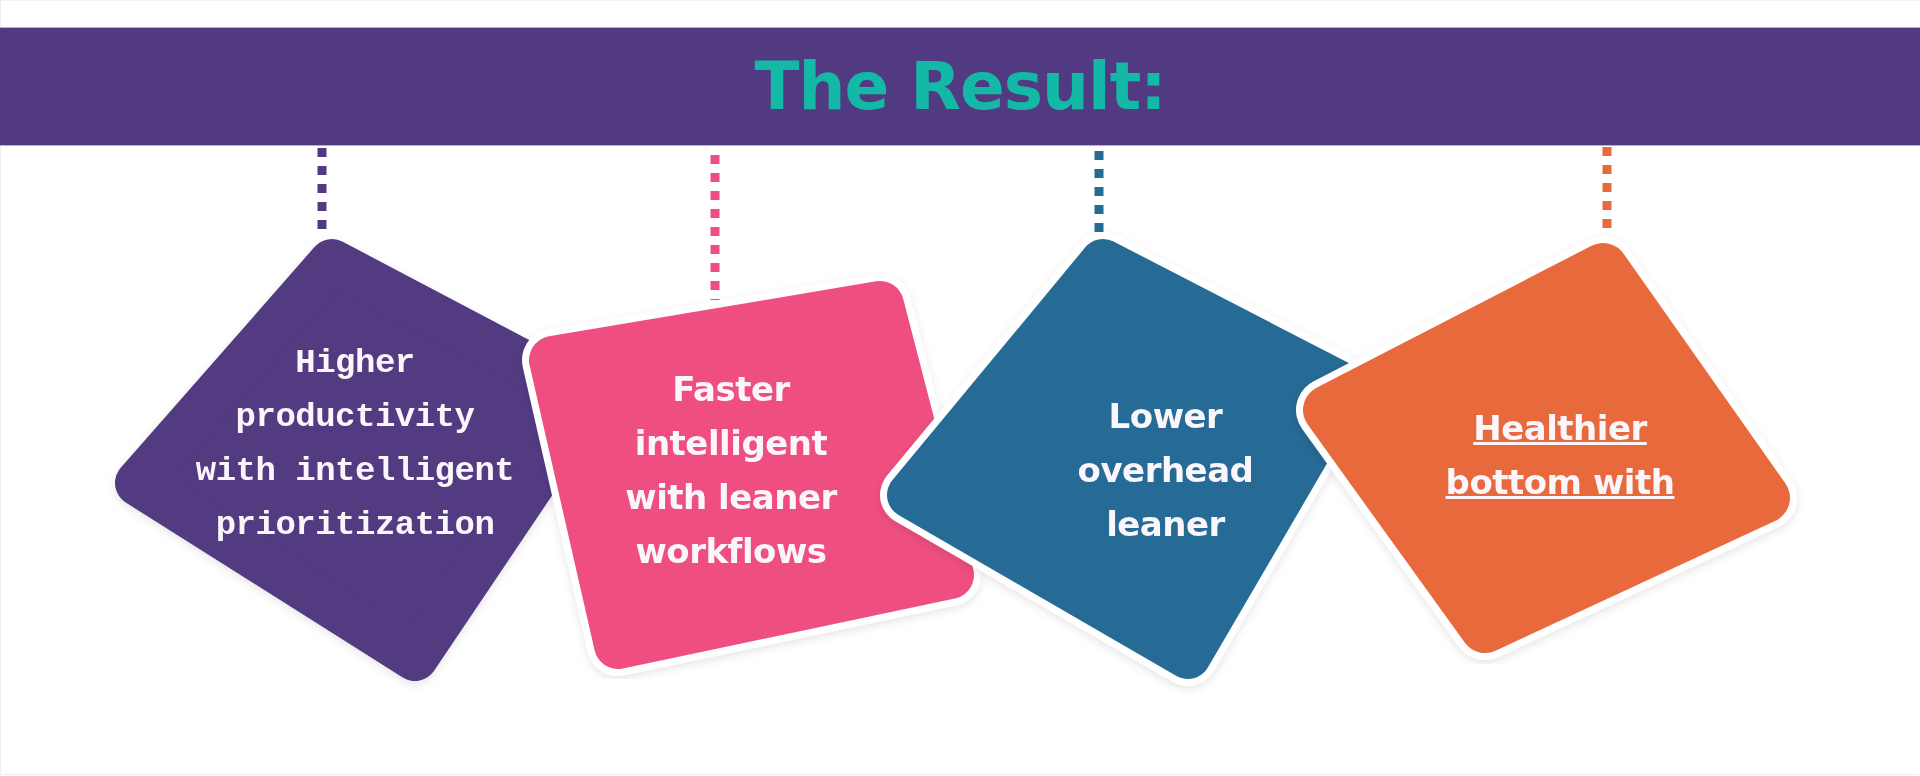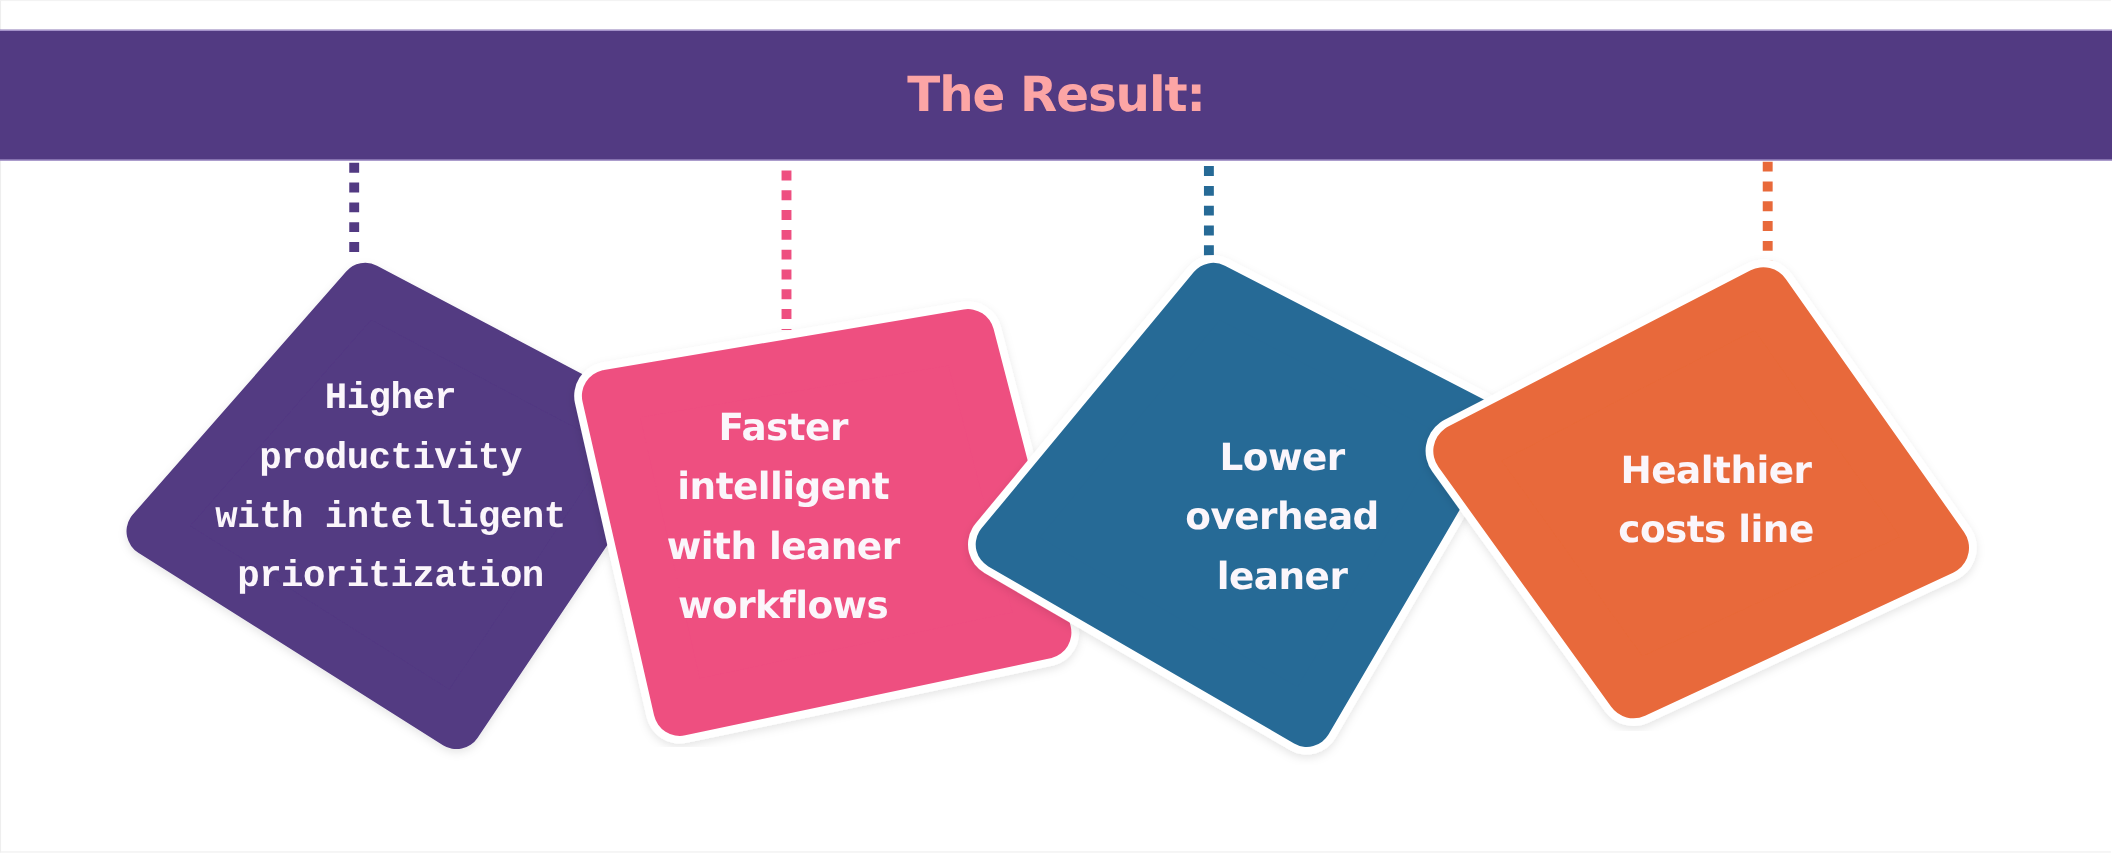--- a/index.html
+++ b/index.html
@@ -15,22 +15,22 @@
       border-top: 1px solid #f3f3f3;
       box-sizing: border-box;
     }
     .banner {
       position: absolute; left: 0; top: 27px; width: 1920px; height: 119px;
       display: flex; align-items: center; justify-content: center;
       border-top: 1px solid #b9a9dc; border-bottom: 1px solid #b9a9dc;
       box-sizing: border-box;
     }
     .banner-title {
-      color: #fca5a5; font-family: "DejaVu Sans", sans-serif; font-weight: bold;
-      font-size: 44px; letter-spacing: -1px; line-height: 1;
+      color: #14b8a6; font-family: "DejaVu Sans", sans-serif; font-weight: bold;
+      font-size: 66px; letter-spacing: -1px; line-height: 1;
       margin-left: 0px;
     }
     svg.shapes { position: absolute; left: 0; top: 0; }
     .label {
       position: absolute; text-align: center; color: #fbf6fb;
       font-family: "DejaVu Sans", sans-serif; font-weight: bold;
       font-size: 34px; line-height: 54px; letter-spacing: -0.5px;
       white-space: nowrap;
     }
     .label span { display: block; }
@@ -76,29 +76,29 @@
   </g>
 </svg>
 
 <div class="label" style="left:195px; top:336px; width:320px;font-family:Liberation Mono, monospace;">
   <span>Higher</span>
   <span>productivity</span>
   <span>with intelligent</span>
   <span>prioritization</span>
 </div>
 
-<div class="label" style="left:572px; top:362px; width:280px;">
+<div class="label" style="left:591px; top:362px; width:280px;">
   <span>Faster</span>
   <span>intelligent</span>
   <span>with leaner</span>
   <span>workflows</span>
 </div>
 
 <div class="label" style="left:1028px; top:389px; width:275px;">
   <span>Lower</span>
   <span>overhead</span>
   <span>leaner</span>
 </div>
 
-<div class="label" style="left:1420px; top:401px; width:280px;">
+<div class="label" style="left:1420px; top:401px; width:280px;text-decoration:underline;">
   <span>Healthier</span>
-  <span>costs line</span>
+  <span>bottom with</span>
 </div>
 
 </body></html>

